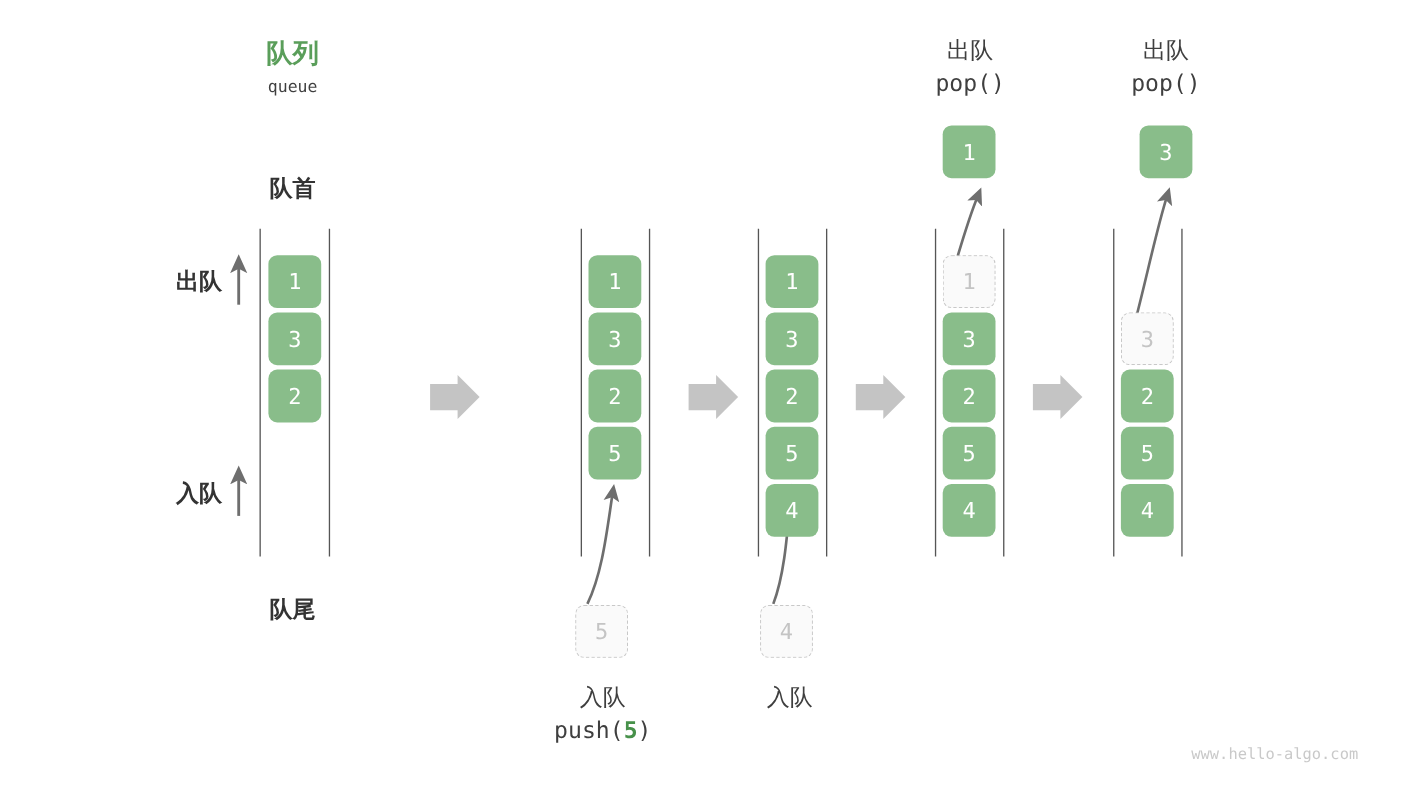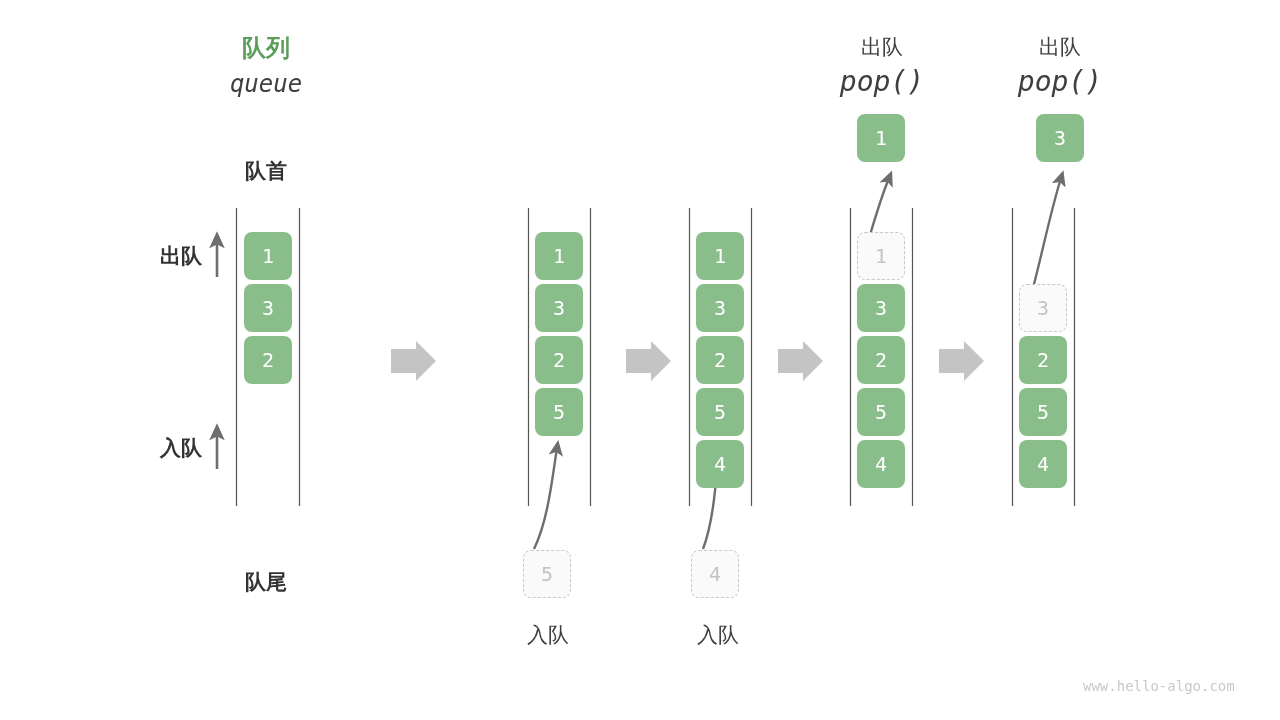--- a/index.html
+++ b/index.html
@@ -25,25 +25,24 @@
   .title-cn {
     font-family: "Liberation Sans", "DejaVu Sans", sans-serif;
     font-weight: bold;
     font-size: 24px;
     color: #5a9e5a;
     text-align: center;
     white-space: nowrap;
   }
   .title-en {
     font-family: "DejaVu Sans Mono", "Liberation Mono", monospace;
-    font-size: 24px;
-    color: #3f3f3f;
-    text-align: center;
-    white-space: nowrap;
-    font-style: italic;
+    font-size: 15px;
+    color: #3f3f3f;
+    text-align: center;
+    white-space: nowrap;
   }
   .head-label {
     font-family: Liberation Sans, sans-serif;
     font-weight: bold;
     font-size: 21px;
     color: #333333;
     text-align: center;
     white-space: nowrap;
   }
   .side-label {
@@ -62,24 +61,23 @@
   .op-label .cn {
     display: block;
     font-family: "Liberation Sans", "DejaVu Sans", sans-serif;
     font-size: 21px;
     color: #3f3f3f;
     font-weight: normal;
   }
   .op-label .code {
     display: block;
     font-family: "DejaVu Sans Mono", "Liberation Mono", monospace;
-    font-size: 28px;
+    font-size: 21px;
     color: #3f3f3f;
     letter-spacing: 0px;
-    font-style: italic;
   }
   .op-label .code .arg { color: #47914a; font-weight: bold; }
 
   .watermark {
     font-family: "DejaVu Sans Mono", "Liberation Mono", monospace;
     font-size: 14px;
     color: #c9c9c9;
     white-space: nowrap;
   }
 
@@ -168,40 +166,41 @@
       <path d="M391,349 L416,349 L416,341 L436,361 L416,381 L416,373 L391,373 Z"></path>
       <path d="M626,349 L651,349 L651,341 L671,361 L651,381 L651,373 L626,373 Z"></path>
       <path d="M778,349 L803,349 L803,341 L823,361 L803,381 L803,373 L778,373 Z"></path>
       <path d="M939,349 L964,349 L964,341 L984,361 L964,381 L964,373 L939,373 Z"></path>
     </g>
   </svg>
 
   <div class="abs title-cn" style="left:186px; top:32px; width:160px;">队列</div>
   <div class="abs title-en" style="left:186px; top:70px; width:160px;">queue</div>
   <div class="abs head-label" style="left:186px; top:157px; width:160px;">队首</div>
-  <div class="abs head-label" style="left:186px; top:540px; width:160px;margin-top:28px;">队尾</div>
+  <div class="abs head-label" style="left:186px; top:540px; width:160px;">队尾</div>
 
   <div class="abs side-label" style="left:124px; top:242px; width:78px;">出队</div>
   <div class="abs side-label" style="left:124px; top:434px; width:78px;">入队</div>
 
   <div>
     <div class="abs box" style="left:244px; top:232px;">1</div>
     <div class="abs box" style="left:244px; top:284px;">3</div>
     <div class="abs box" style="left:244px; top:336px;">2</div>
   </div>
 
   <div>
     <div class="abs box" style="left:535px; top:232px;">1</div>
     <div class="abs box" style="left:535px; top:284px;">3</div>
     <div class="abs box" style="left:535px; top:336px;">2</div>
     <div class="abs box" style="left:535px; top:388px;">5</div>
     <div class="abs box ghost" style="left:523px; top:550px;">5</div>
   </div>
   <div class="abs op-label" style="left:463px; top:620px; width:170px;">
     <span class="cn">入队</span>
+    <span class="code"><span>push(</span><span class="arg">5</span><span>)</span></span>
   </div>
 
   <div>
     <div class="abs box" style="left:696px; top:232px;">1</div>
     <div class="abs box" style="left:696px; top:284px;">3</div>
     <div class="abs box" style="left:696px; top:336px;">2</div>
     <div class="abs box" style="left:696px; top:388px;">5</div>
     <div class="abs box" style="left:696px; top:440px;">4</div>
     <div class="abs box ghost" style="left:691px; top:550px;">4</div>
   </div>

